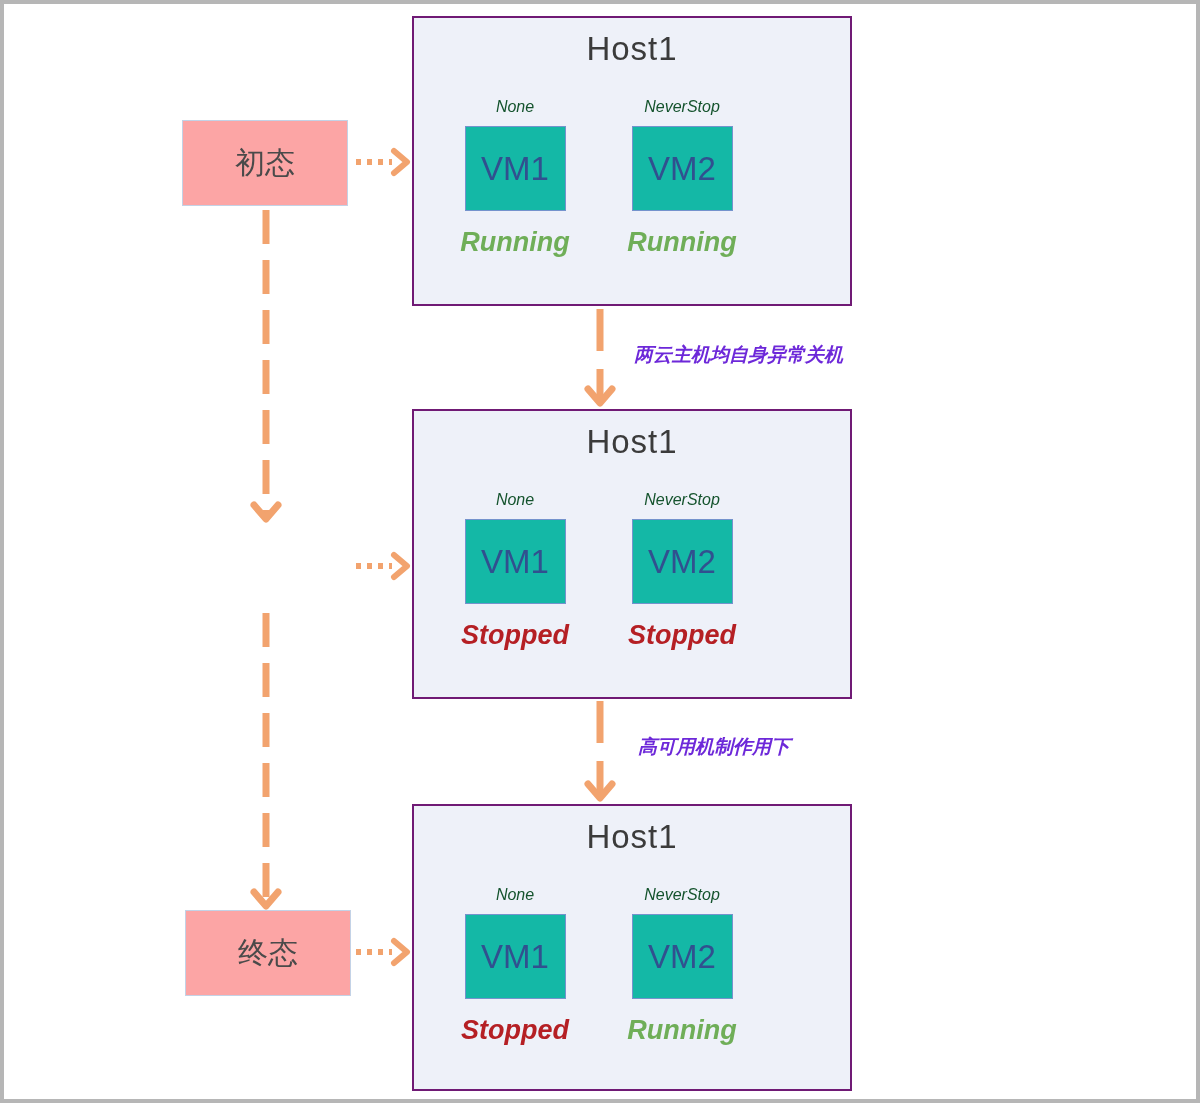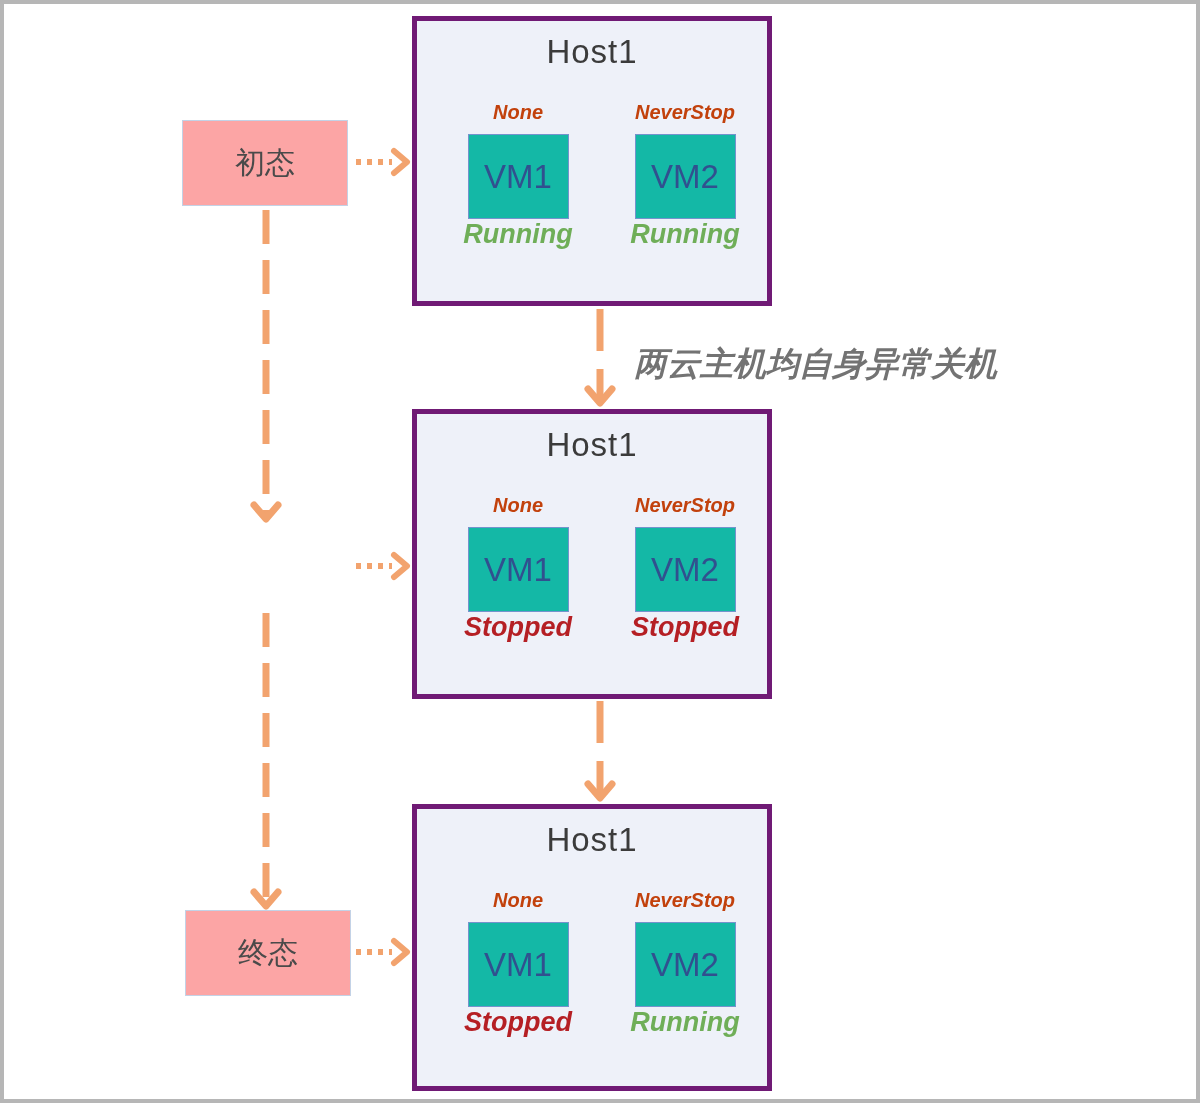--- a/index.html
+++ b/index.html
@@ -10,63 +10,64 @@
     height: 1103px;
     background: #ffffff;
     border: 4px solid #b6b6b6;
     overflow: hidden;
   }
 
   
   .host {
     position: absolute;
     left: 408px;
-    width: 360px;
+    width: 440px;
     background: #eef1f9;
-    border: 5px solid #701a75;
+    border: 2px solid #701a75;
   }
   .host-a { top: 12px;  height: 290px; }
   .host-b { top: 405px; height: 290px; }
   .host-c { top: 800px; height: 287px; }
   .host-title {
     margin-top: 12px;
     text-align: center;
     font-size: 33px;
     color: #3b3b3b;
     letter-spacing: 1px;
   }
   .vm-col {
     position: absolute;
     top: 80px;
     width: 180px;
     text-align: center;
   }
   .vm-col.c1 { left: 11px; }
   .vm-col.c2 { left: 178px; }
   .policy {
-    font-size: 20px;
+    font-size: 16px;
     font-style: italic;
-    font-weight: bold;
-    color: #c2410c;
+    font-weight: normal;
+    color: #14532d;
     margin-bottom: 10px;
     white-space: nowrap;
   }
   .vm-box {
     width: 101px;
     height: 85px;
     margin: 0 auto;
     background: #14b8a6;
     border: 1px solid #7493cd;
     display: flex;
     align-items: center;
     justify-content: center;
     font-size: 33px;
     color: #31508f;
   }
   .vm-status {
+    margin-top: 16px;
     font-size: 27px;
     font-style: italic;
     font-weight: bold;
   }
   .vm-status[data-status="green"] { color: #6fae58; }
   .vm-status[data-status="red"]   { color: #b51f24; font-style: italic; }
 
   
   .state {
     position: absolute;
@@ -81,24 +82,24 @@
   }
   .state[data-variant="green"] { background: #fca5a5; }
   .state[data-variant="pink"]  { background: #e5a4a7; }
   .state-initial { left: 178px; top: 116px; }
   .state-middle  { left: 179px; top: 519px; }
   .state-final   { left: 181px; top: 906px; }
 
   
   .transition-label {
     position: absolute;
-    font-size: 33px;
+    font-size: 19px;
     font-style: italic;
     font-weight: bold;
-    color: #737373;
+    color: #6d28d9;
     white-space: nowrap;
   }
   .tl-1 { left: 630px; top: 338px; }
   .tl-2 { left: 634px; top: 730px; }
 
   
   svg.arrows {
     position: absolute;
     left: 0; top: 0;
     width: 1192px;
@@ -188,20 +189,21 @@
     </div>
     <div class="vm-col c2">
       <div class="policy">NeverStop</div>
       <div class="vm-box">
         <span>VM2</span>
       </div>
       <div class="vm-status" data-status="red">Stopped</div>
     </div>
   </div>
 
+  <div class="transition-label tl-2">高可用机制作用下</div>
 
   <div class="host host-c">
     <div class="host-title">Host1</div>
     <div class="vm-col c1">
       <div class="policy">None</div>
       <div class="vm-box">
         <span>VM1</span>
       </div>
       <div class="vm-status" data-status="red">Stopped</div>
     </div>

